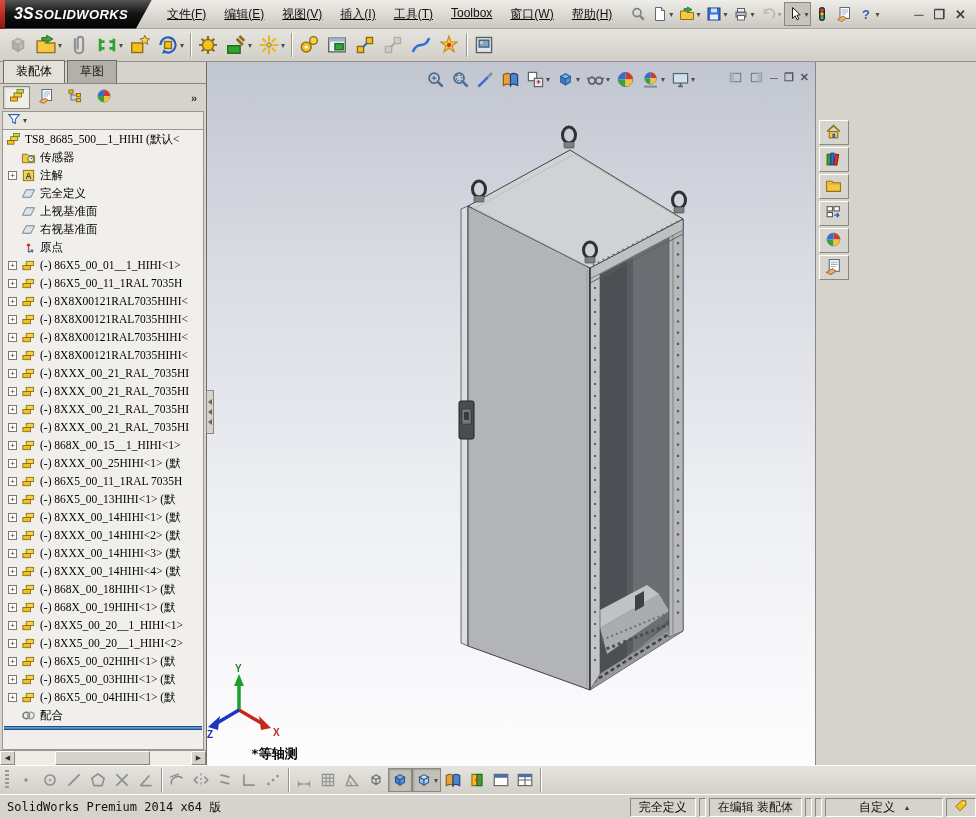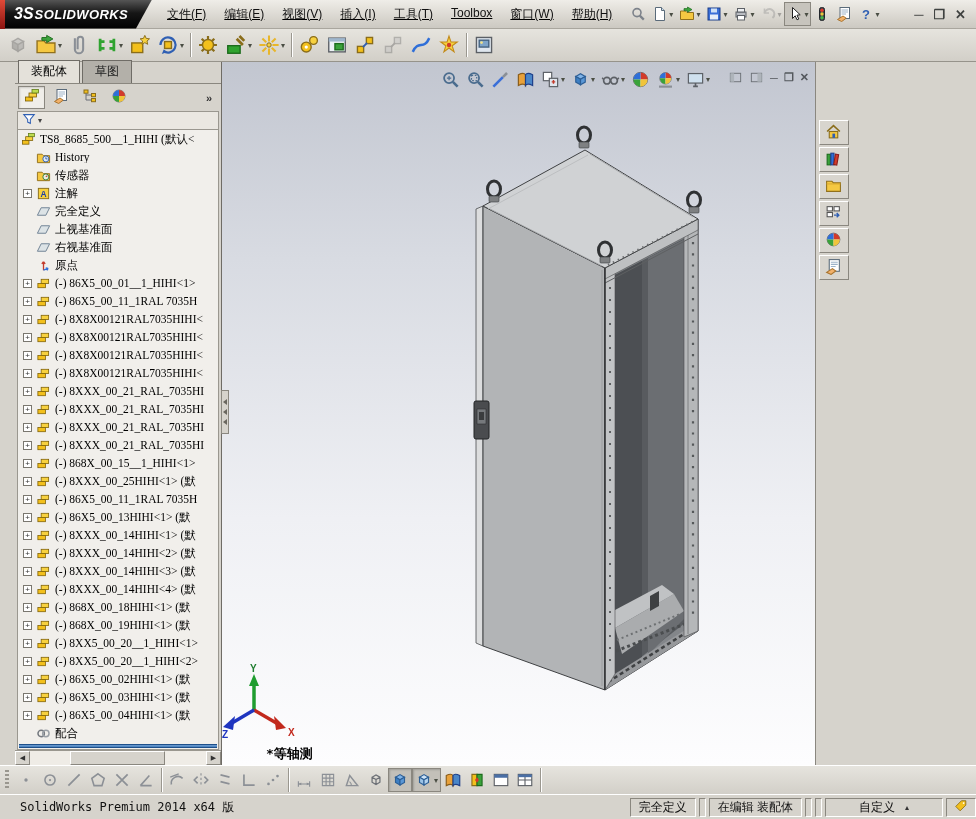--- a/index.html
+++ b/index.html
@@ -22,21 +22,21 @@
   .tbtn.boxed{border-color:#8a877f;background:#c7c4bd;}
   .tbtn.pressed{border:1px solid #8a877f;background:#c3c0b9;box-shadow:inset 1px 1px 2px rgba(0,0,0,.18);}
   .winctrl{margin-left:auto;display:flex;gap:10px;padding-right:10px;align-items:center;}
   .winbtn{color:#3f4240;font-size:13px;font-weight:bold;line-height:1;cursor:default;}
 
   
   .toolbar2{height:33px;display:flex;align-items:center;padding:0 4px;background:linear-gradient(#e6e4de,#d2cfc8);border-bottom:1px solid #96938b;}
   .tsep{width:1px;height:24px;background:#9a978f;box-shadow:1px 0 0 #fff;margin:0 3px;flex:none;}
 
   
-  .main{position:absolute;top:62px;left:0;width:851px;height:703px;display:flex;padding-left:15px;}
+  .main{position:absolute;top:62px;left:0;width:851px;height:703px;display:flex;}
 
   
   .leftpanel{width:207px;height:703px;background:#d6d3cc;border-right:1px solid #6f6c66;display:flex;flex-direction:column;position:relative;flex:none;}
   .doctabs{height:22px;display:flex;align-items:flex-end;padding-left:3px;gap:2px;border-bottom:1px solid #8a877f;}
   .dtab{padding:2px 12px 3px;border:1px solid #6f6c66;border-bottom:none;cursor:default;}
   .dtab.active{background:#e4e1da;}
   .dtab.inactive{background:#b3b0a9;color:#222;}
   .mgrrow{height:27px;display:flex;align-items:center;padding:2px 3px;gap:2px;}
   .mgrbtn{width:27px;height:23px;display:flex;align-items:center;justify-content:center;border:1px solid transparent;}
   .mgrbtn.pressed{border-color:#8a877f;background:#f0eee9;box-shadow:inset 1px 1px 2px rgba(0,0,0,.15);}
@@ -69,21 +69,21 @@
   
   .taskpane{width:36px;background:#d6d3cc;border-left:1px solid #8a877f;padding-top:58px;display:flex;flex-direction:column;gap:2px;align-items:center;flex:none;}
   .tpbtn{width:30px;height:25px;background:#d8d5ce;border:1px solid;border-color:#fff #8a877f #8a877f #fff;display:flex;align-items:center;justify-content:center;}
 
   
   .bottombar{position:absolute;top:765px;left:0;width:976px;height:29px;background:linear-gradient(#e6e4de,#d2cfc8);border-top:1px solid #fff;display:flex;align-items:center;padding-left:3px;}
   .grip{width:4px;height:20px;background:repeating-linear-gradient(180deg,#9a978f 0 2px,transparent 2px 4px);margin:0 5px 0 2px;flex:none;}
 
   
   .statusbar{position:absolute;top:794px;left:0;width:976px;height:25px;background:#d6d3cc;border-top:1px solid #fff;display:flex;align-items:center;}
-  .status-left{padding-left:20px;font-family:"DejaVu Sans Mono",monospace;font-size:12px;color:#111;text-align:right;}
+  .status-left{padding-left:7px;font-family:"DejaVu Sans Mono",monospace;font-size:12px;color:#111;text-align:right;}
   .sspacer{flex:1;}
   .sseg{border:1px solid;border-color:#8a877f #fff #fff #8a877f;height:19px;display:flex;align-items:center;justify-content:center;padding:0 8px;margin-left:3px;font-size:12px;color:#111;}
   .sseg.thin{width:7px;padding:0;}
   .sseg .up{font-size:8px;margin-left:10px;color:#333;}
 </style>
 </head>
 <body>
 
 <div class="titlebar">
   <div class="redstripe"></div>
@@ -394,31 +394,20 @@
     <div class="tree" id="tree">
         <div class="trow">
           <span class="ic">
             <svg viewBox="0 0 16 16" width="15" height="15">
               <rect x="1.5" y="9" width="7" height="4" fill="#f3c01c" stroke="#7a5c00" stroke-width="0.8"></rect>
               <rect x="5" y="5" width="7.5" height="4" fill="#f7d13f" stroke="#7a5c00" stroke-width="0.8"></rect>
               <rect x="8" y="1.5" width="6.5" height="3.5" fill="#bddb4f" stroke="#5f7a1a" stroke-width="0.8"></rect>
             </svg>
           </span>
           <span class="tlabel">TS8_8685_500__1_HIHI  (默认&lt;</span>
-        </div>
-        <div class="trow">
-          <span class="expsp"></span>
-          <span class="ic">
-            <svg viewBox="0 0 16 16" width="15" height="15">
-              <path d="M1.5 4.5 h5 l1.5 1.5 h6.5 v7.5 h-13 z" fill="#f5c842" stroke="#91701c"></path>
-              <circle cx="10.5" cy="9.5" r="3.2" fill="#dfeaf5" stroke="#2f5fb3"></circle>
-              <path d="M10.5 7.8 V9.5 H12.2" stroke="#2f5fb3" fill="none"></path>
-            </svg>
-          </span>
-          <span class="tlabel">History</span>
         </div>
         <div class="trow">
           <span class="expsp"></span>
           <span class="ic">
             <svg viewBox="0 0 16 16" width="15" height="15">
               <path d="M1.5 4.5 h5 l1.5 1.5 h6.5 v7.5 h-13 z" fill="#f5c842" stroke="#91701c"></path>
               <circle cx="10.5" cy="9.5" r="3.2" fill="#e8f0e0" stroke="#3a7a3a"></circle>
               <path d="M10.5 9.5 L12.2 8.1" stroke="#c23a2a" stroke-width="1.2"></path>
             </svg>
           </span>

